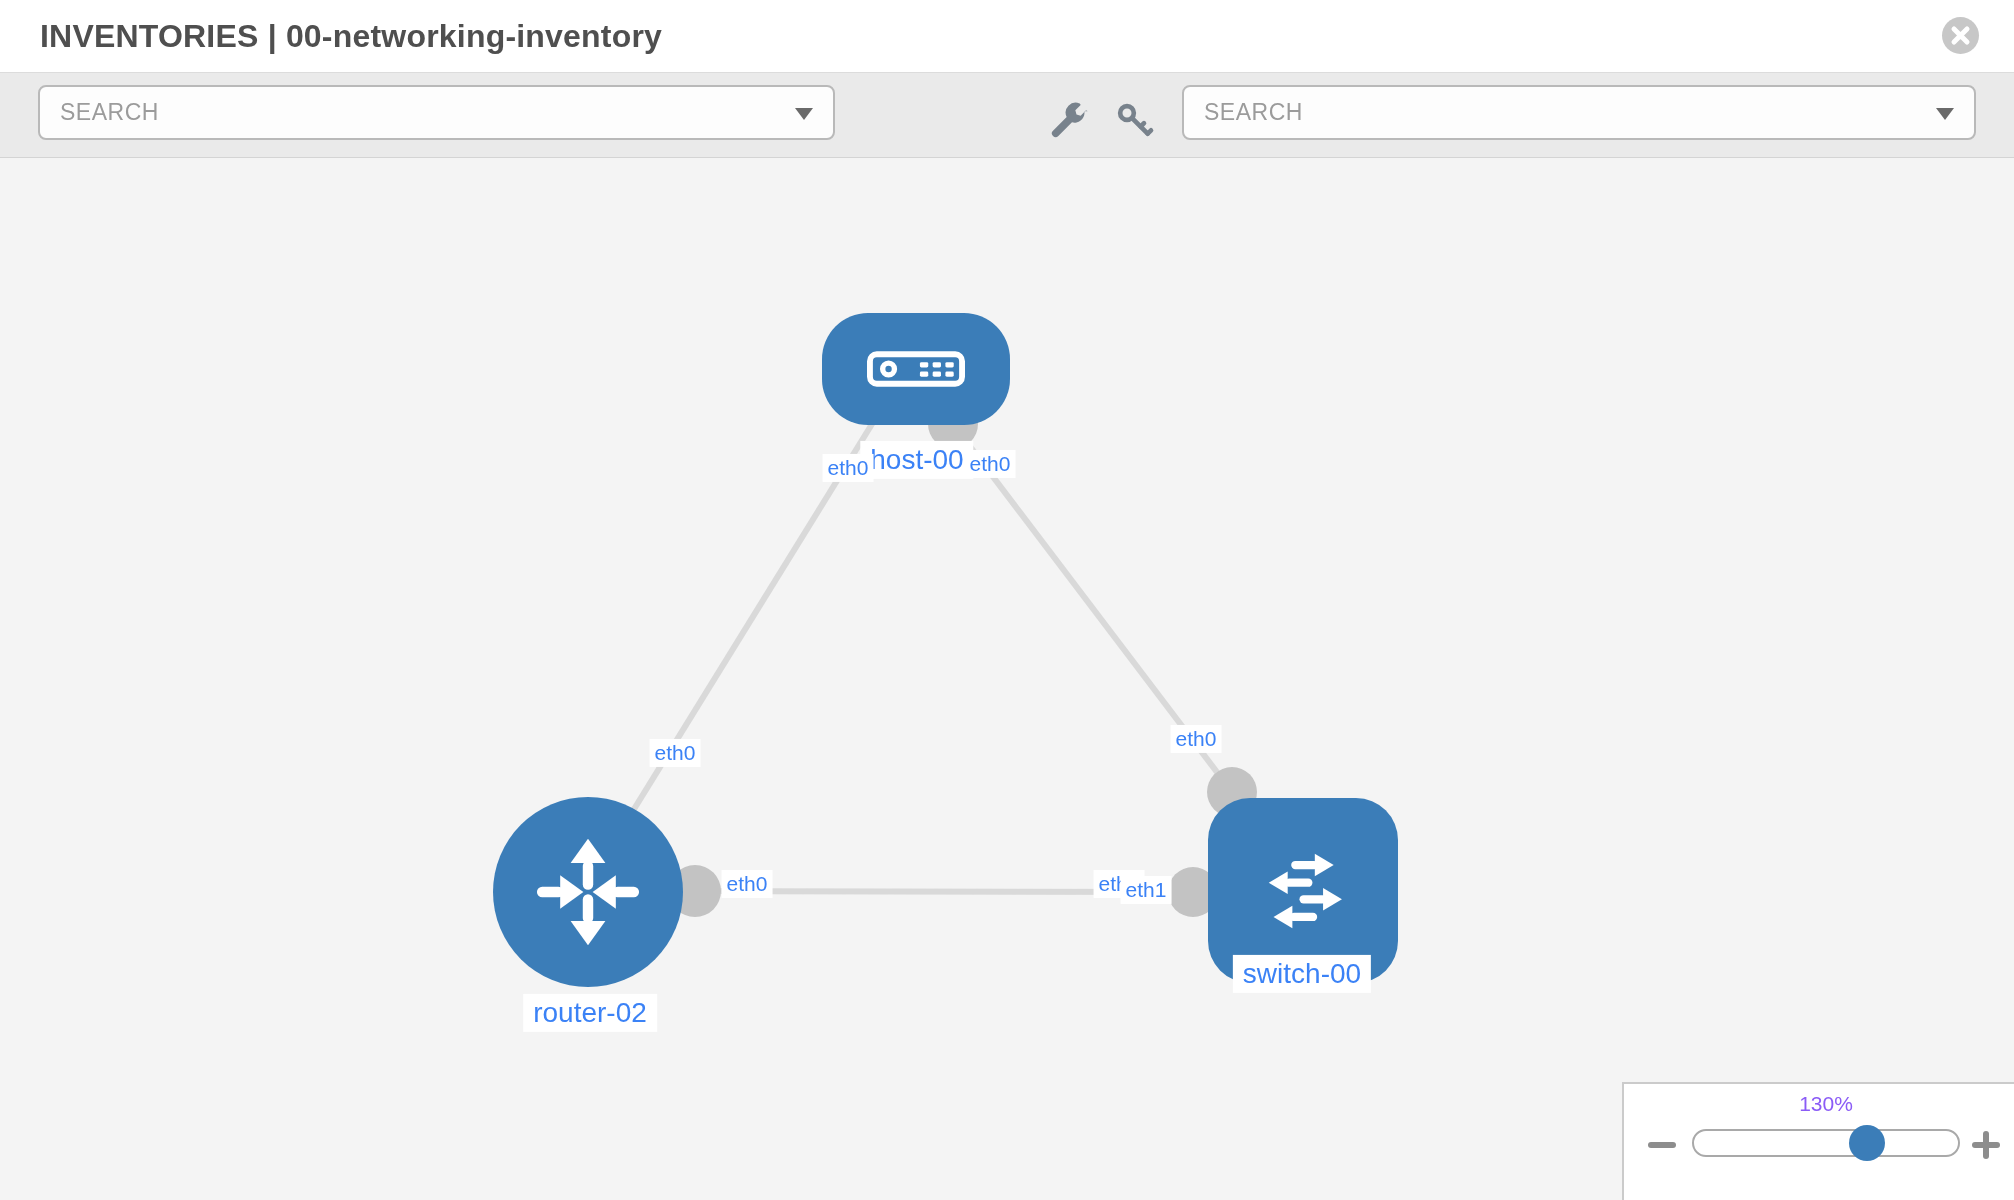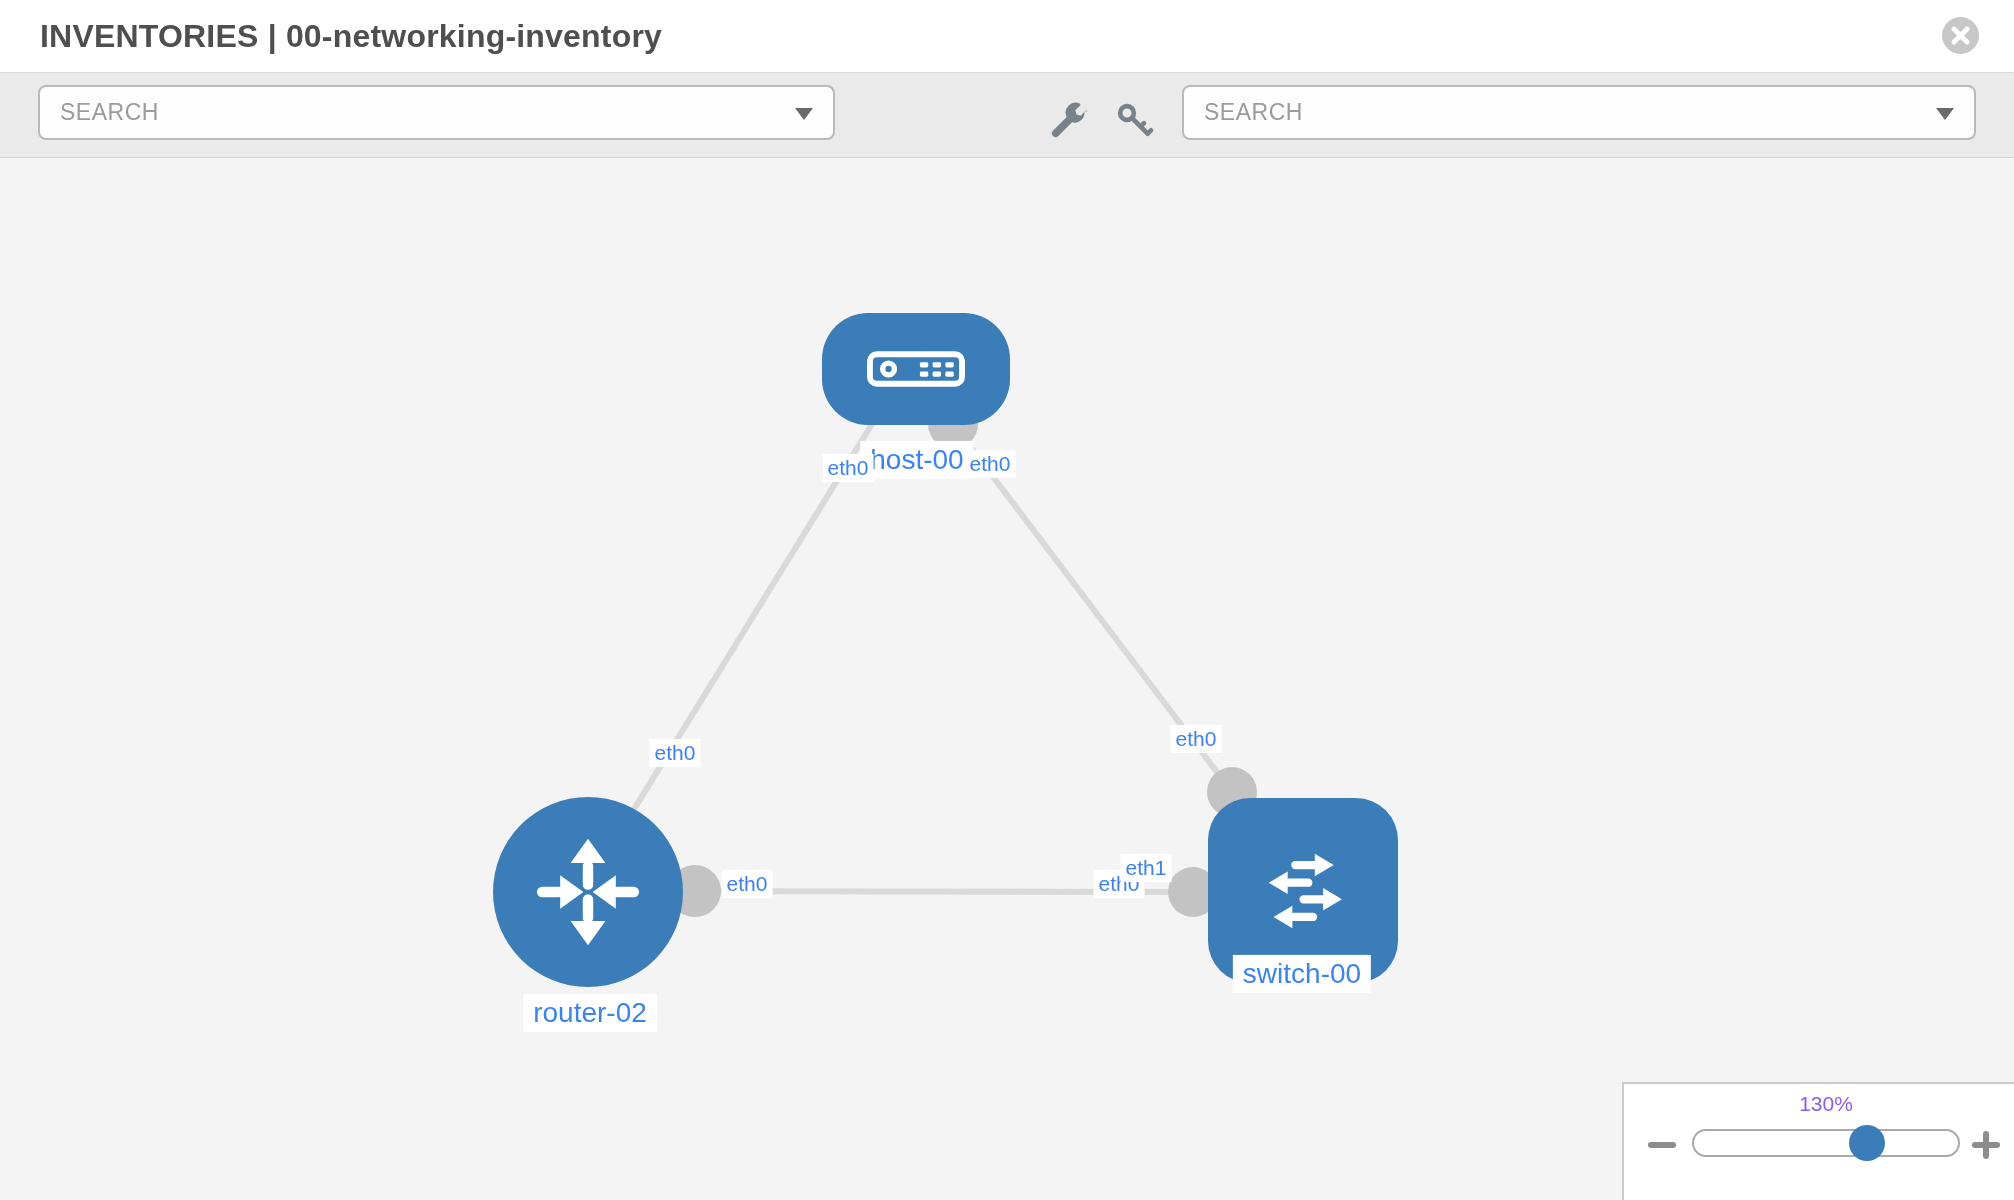--- a/index.html
+++ b/index.html
@@ -205,21 +205,21 @@
     <div class="chip node-label" style="left:917px; top:302px;">host-00</div>
     <div class="chip node-label" style="left:590px; top:855px;">router-02</div>
     <div class="chip node-label" style="left:1302px; top:816px;">switch-00</div>
 
     <div class="chip" style="left:848px;  top:310px;">eth0</div>
     <div class="chip" style="left:990px;  top:306px;">eth0</div>
     <div class="chip" style="left:675px;  top:595px;">eth0</div>
     <div class="chip" style="left:1196px; top:581px;">eth0</div>
     <div class="chip" style="left:747px;  top:726px;">eth0</div>
     <div class="chip" style="left:1119px; top:726px;">eth0</div>
-    <div class="chip front" style="left:1146px; top:710px;">eth1</div>
+    <div class="chip front" style="left:1146px; top:732px;">eth1</div>
 
     <div class="zoom-panel">
       <div class="zoom-value">130%</div>
       <button class="zoom-btn zoom-out">
         <svg width="28" height="8" viewBox="0 0 28 8">
           <rect x="0" y="1" width="28" height="6" rx="3" fill="#8d8d8d"></rect>
         </svg>
       </button>
       <div class="slider-track">
         <div class="slider-thumb"></div>

